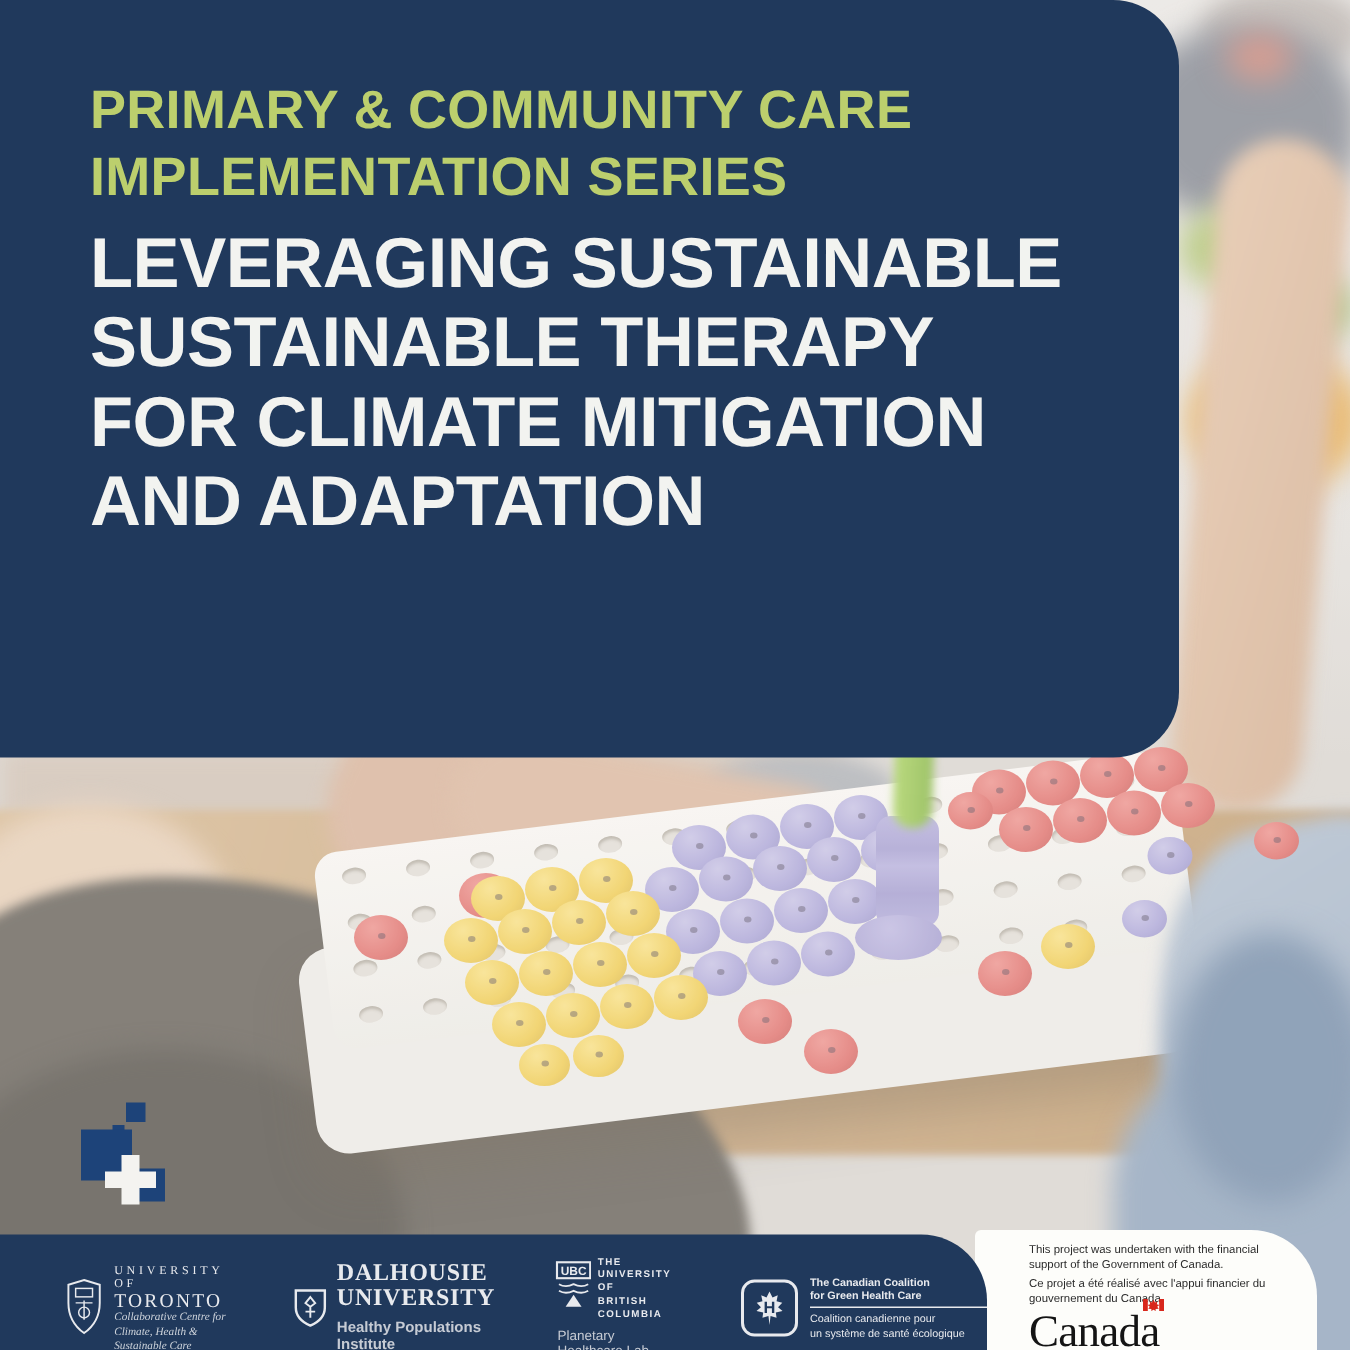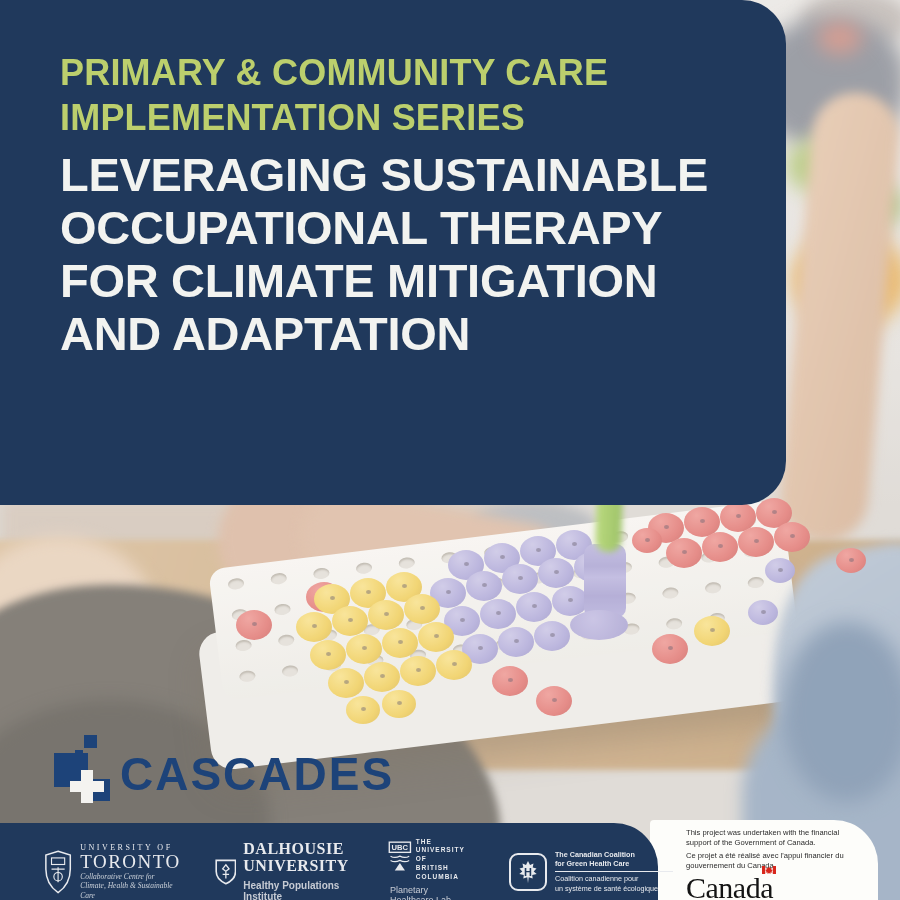--- a/index.html
+++ b/index.html
@@ -60,21 +60,21 @@
   .plv{left:31px;top:37px;width:12px;height:33px;background:#f4f3f0;}
   #cword{color:#1d4379;font-weight:700;font-size:46px;letter-spacing:2px;line-height:1;margin:0 0 6px 4px;}
   
   #footer{position:absolute;left:0;top:823px;width:658px;height:97px;background:#20395c;
           border-radius:0 44px 0 0;z-index:12;display:flex;align-items:center;color:#e8eaee;}
   .lg{display:flex;align-items:center;}
   
   #uoft{margin-left:44px;}
   #uoft-text{margin-left:8px;}
   .uoft-l1{font-family:"Liberation Serif",serif;font-size:8px;letter-spacing:2.5px;}
-  .uoft-l2{font-family:"Liberation Serif",serif;font-size:19px;letter-spacing:1.5px;line-height:1.05;}
+  .uoft-l2{font-family:"Liberation Serif",serif;font-size:13px;letter-spacing:1.5px;line-height:1.05;}
   .uoft-l3{font-family:"Liberation Serif",serif;font-size:7.5px;font-style:italic;line-height:1.25;color:#cdd3db;}
   
   #dal{margin-left:32px;}
   #dal-text{margin-left:7px;}
   .dal-l1{font-family:"Liberation Serif",serif;font-size:16px;font-weight:700;line-height:1.05;letter-spacing:.5px;}
   .dal-sub{font-size:10px;color:#c6cbd4;margin-top:6px;font-weight:bold;}
   
   #ubc{margin-left:34px;}
   #ubc-cols{display:flex;align-items:flex-start;}
   #ubc-lines{margin-left:4px;font-size:6.5px;font-weight:700;letter-spacing:1px;line-height:1.35;}
@@ -334,36 +334,35 @@
     <div class="ph" id="wash"></div>
   </div>
 
   <div id="panel">
     <div id="series">
       <div>PRIMARY &amp; COMMUNITY CARE</div>
       <div>IMPLEMENTATION SERIES</div>
     </div>
     <div id="title">
       <div>LEVERAGING SUSTAINABLE</div>
-      <div>OCCUPATIONAL THERAPY</div>
+      <div>SUSTAINABLE THERAPY</div>
       <div>FOR CLIMATE MITIGATION</div>
       <div>AND ADAPTATION</div>
     </div>
   </div>
 
   <div id="cascades">
     <div id="cicon">
       <div class="sqa"></div>
       <div class="sqb"></div>
       <div class="sqc"></div>
       <div class="sqd"></div>
       <div class="plh"></div>
       <div class="plv"></div>
     </div>
-    <div id="cword">CASCADES</div>
   </div>
 
   <div id="footer">
 
     <div class="lg" id="uoft">
       <svg width="30" height="46" viewBox="0 0 30 46">
         <path d="M15 1 L28 5 V20 C28 33 22 40 15 45 C8 40 2 33 2 20 V5 Z" fill="none" stroke="#e8eaee" stroke-width="1.6"></path>
         <rect x="8" y="8" width="14" height="7" fill="none" stroke="#e8eaee" stroke-width="1.2"></rect>
         <path d="M8 20 h14 M15 18 v16" stroke="#e8eaee" stroke-width="1.2"></path>
         <circle cx="15" cy="28" r="4.5" fill="none" stroke="#e8eaee" stroke-width="1.2"></circle>

